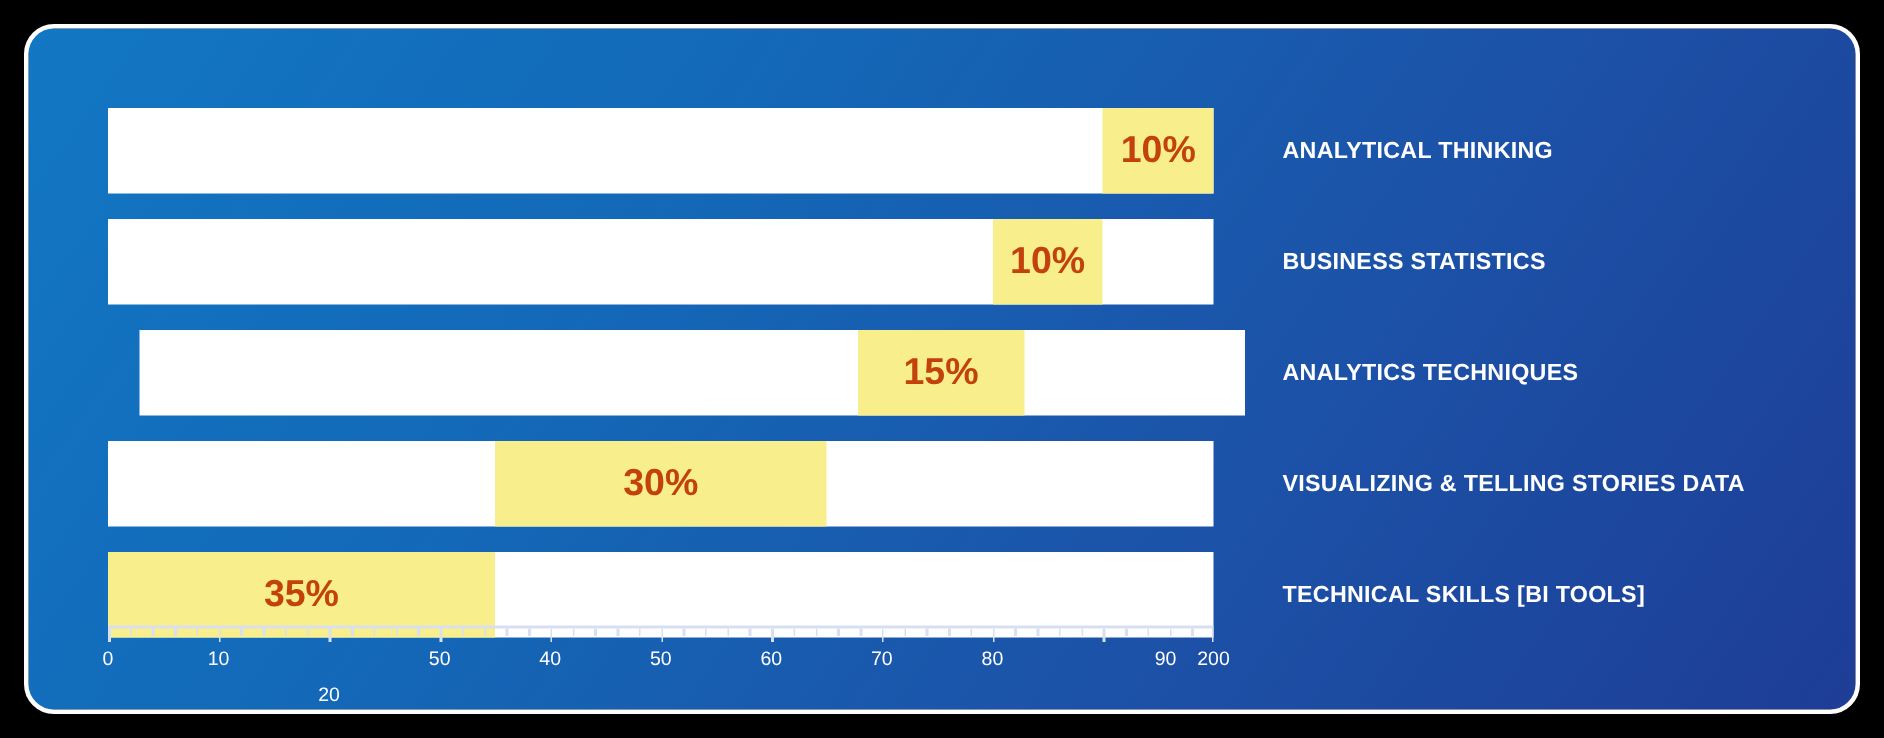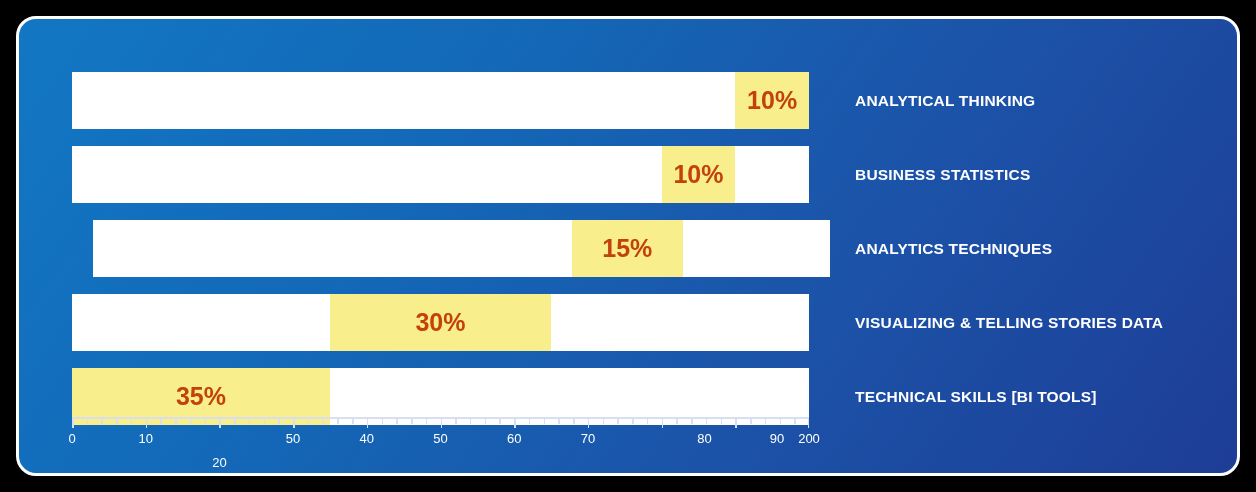--- a/index.html
+++ b/index.html
@@ -215,19 +215,19 @@
     </div>
     <div id="tick-labels">
         <div class="tick-label" style="left: 53px;">0</div>
         <div class="tick-label" style="left: 126.7px;">10</div>
         <div class="tick-label" style="left: 200.4px; margin-top: 24px;">20</div>
         <div class="tick-label" style="left: 274.1px;">50</div>
         <div class="tick-label" style="left: 347.8px;">40</div>
         <div class="tick-label" style="left: 421.5px;">50</div>
         <div class="tick-label" style="left: 495.2px;">60</div>
         <div class="tick-label" style="left: 568.9px;">70</div>
-        <div class="tick-label" style="left: 642.6px; margin-left: 43px;">80</div>
+        <div class="tick-label" style="left: 642.6px;">80</div>
         <div class="tick-label" style="left: 758px;">90</div>
         <div class="tick-label" style="left: 790px;">200</div>
       </div>
 
   </div>
 </div>
 
 </body></html>

